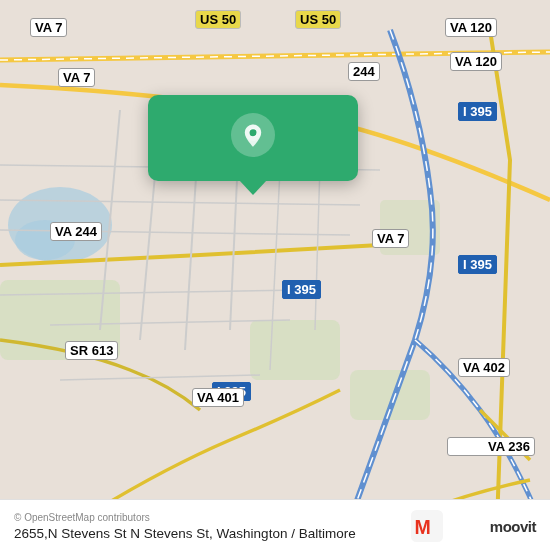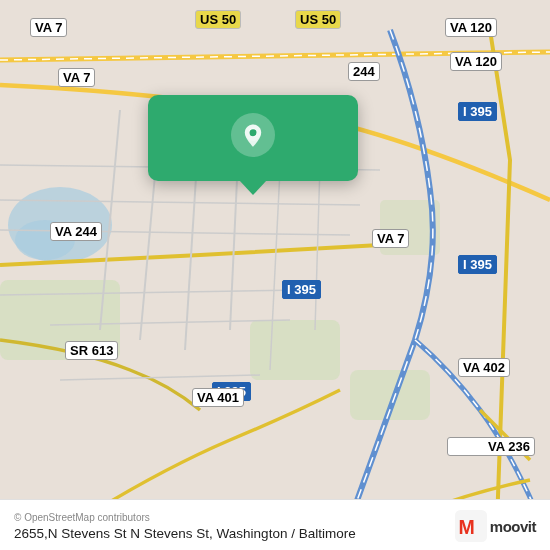--- a/index.html
+++ b/index.html
@@ -129,20 +129,21 @@
     #moovit-icon {
       width: 32px;
       height: 32px;
     }
 
     #moovit-label {
       font-size: 15px;
       font-weight: 700;
       color: #333;
       letter-spacing: -0.5px;
+      margin-left: 44px;
     }
 
     
     .road-badge {
       position: absolute;
       border-radius: 3px;
       font-size: 13px;
       font-weight: bold;
       padding: 1px 4px;
       white-space: nowrap;

